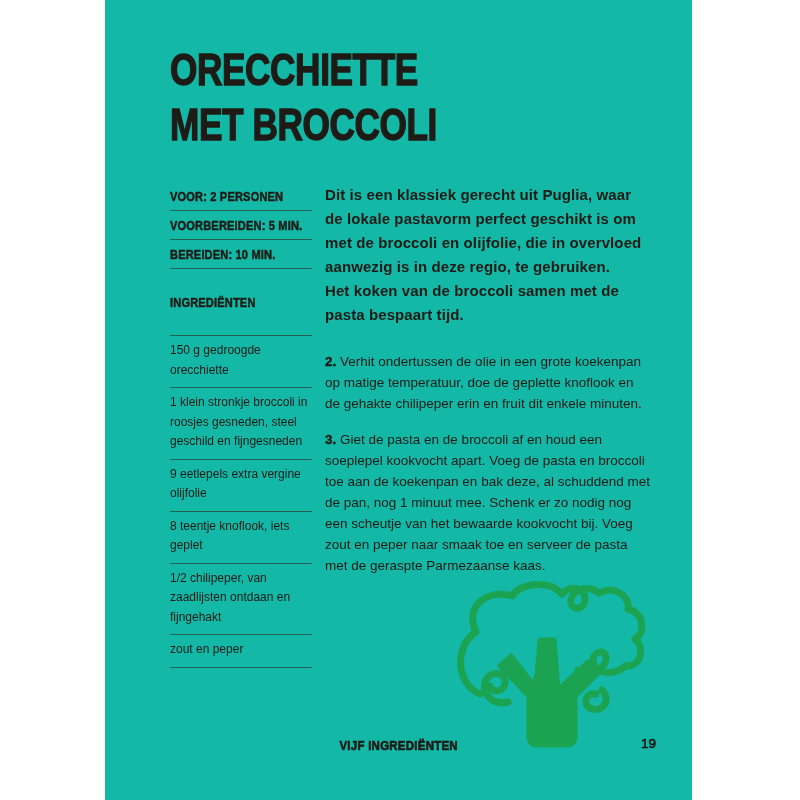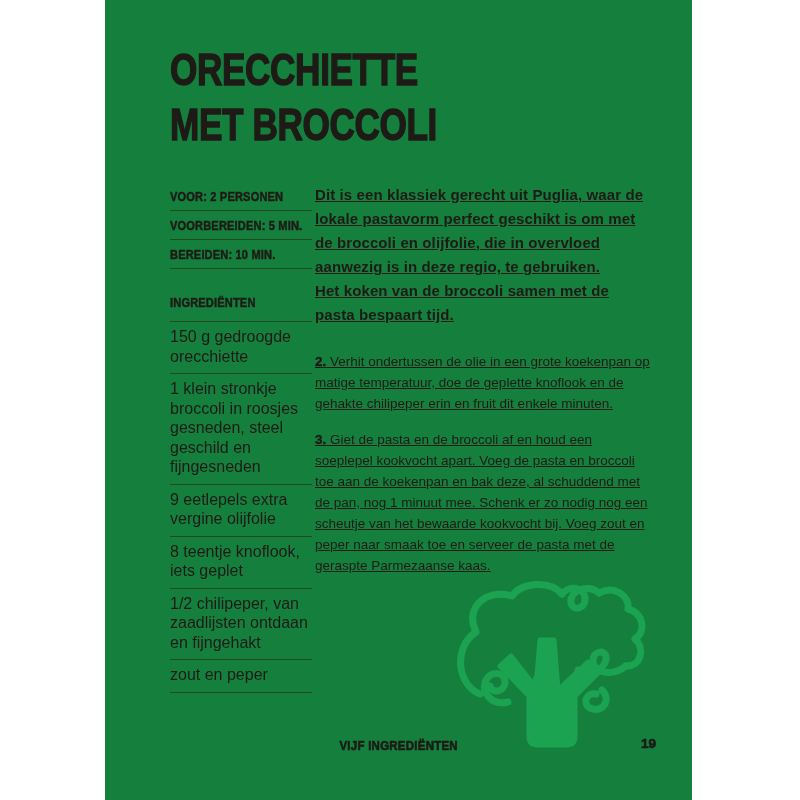--- a/index.html
+++ b/index.html
@@ -2,55 +2,55 @@
 <html><head>
 <meta charset="utf-8">
 <style>
   html,body{margin:0;padding:0;}
   body{
     width:800px;height:800px;background:#ffffff;position:relative;
     font-family:"Liberation Sans",sans-serif;overflow:hidden;
   }
   .page{
     position:absolute;left:105px;top:0;width:587px;height:800px;
-    background:#15803d;color:#1E1B17;
+    background:#14b8a6;color:#1E1B17;
   }
   .inner{padding:42px 40px 0 65px;}
 
   
   .title{
     margin:0;font-weight:bold;font-size:44px;line-height:55px;
     letter-spacing:-0.5px;-webkit-text-stroke:1.4px #1E1B17;
     transform:scaleX(0.80);transform-origin:left top;white-space:nowrap;
   }
 
   
   .columns{display:flex;margin-top:30px;}
   .sidebar{width:142px;flex:none;}
-  .main{flex:1;margin-left:3px;padding-top:1px;text-decoration:underline;}
+  .main{flex:1;margin-left:13px;padding-top:1px;}
 
   
   .meta-row{
     border-bottom:1.5px solid rgba(46,30,8,0.55);
     padding:6px 0 5px;line-height:16px;
   }
   .cond{
     display:inline-block;font-weight:bold;font-size:13px;
     letter-spacing:0.2px;-webkit-text-stroke:0.5px #1E1B17;
     transform:scaleX(0.85);transform-origin:left center;white-space:nowrap;
   }
 
   
   .ing-heading{
-    margin:22px 0 0;padding-bottom:10px;line-height:16px;
+    margin:22px 0 0;padding-bottom:24px;line-height:16px;
     border-bottom:1.5px solid rgba(46,30,8,0.55);
   }
   .ing-list{list-style:none;margin:0;padding:0;}
   .ing-list li{
-    font-size:16px;line-height:19.5px;padding:5px 0 7px;
+    font-size:12px;line-height:19.5px;padding:5px 0 7px;
     border-bottom:1.5px solid rgba(46,30,8,0.55);
   }
 
   
   .intro{
     margin:0 0 24px;font-size:15px;font-weight:bold;line-height:24px;
     white-space:pre-line;letter-spacing:0.1px;
   }
   .step{font-size:13.5px;line-height:21px;margin:0 0 15px;}
   .step .num{font-weight:bold;-webkit-text-stroke:0.4px #1E1B17;}
@@ -59,21 +59,21 @@
   .broccoli{position:absolute;left:345px;top:580px;width:200px;height:170px;}
 
   
   .footer{position:absolute;left:0;right:0;top:736px;height:20px;text-align:center;}
   .footer .flabel{
     display:inline-block;font-weight:bold;font-size:13.5px;
     -webkit-text-stroke:0.7px #1E1B17;letter-spacing:0.3px;
     transform:scaleX(0.85);transform-origin:center;white-space:nowrap;
   }
   .footer .pagenum{
-    position:absolute;right:36px;top:0;font-weight:bold;font-size:13.5px;
+    position:absolute;right:36px;top:0;font-weight:normal;font-size:13.5px;
     -webkit-text-stroke:0.7px #1E1B17;
   }
 </style>
 </head>
 <body>
 
 <div class="page">
   <div class="inner">
 
     <h1 class="title">

